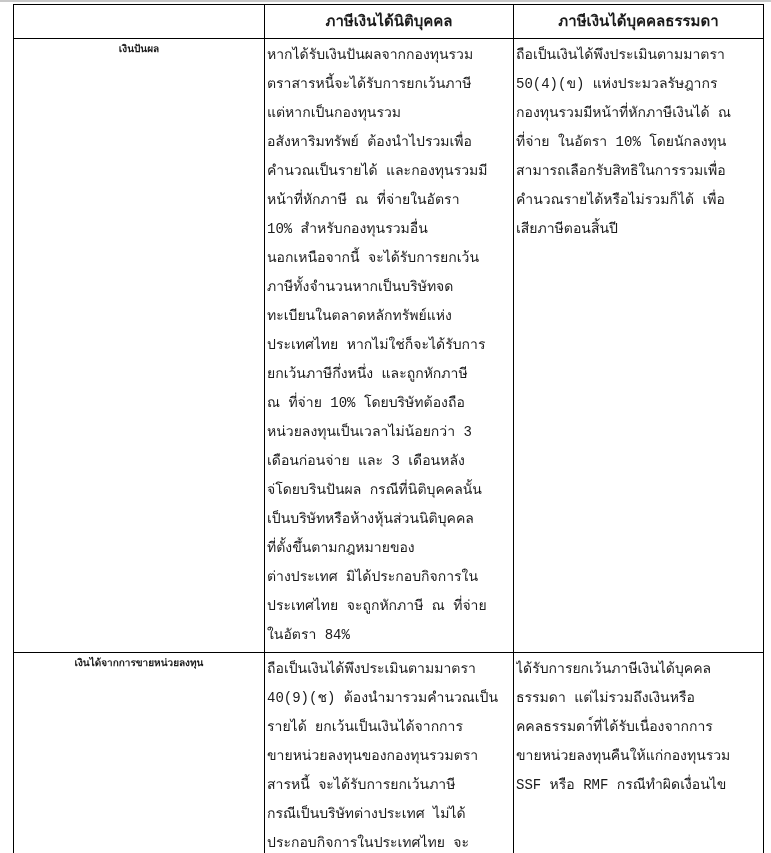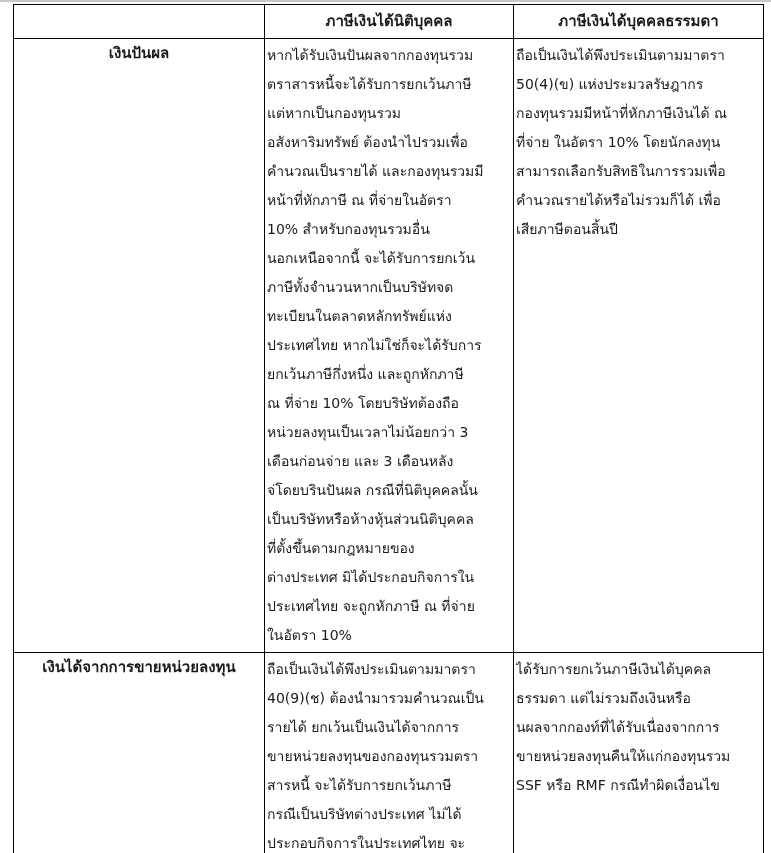--- a/index.html
+++ b/index.html
@@ -46,24 +46,25 @@
       font-size: 15px;
       text-align: center;
       vertical-align: middle;
       line-height: 29px;
       white-space: nowrap;
     }
     td.rowhead {
       vertical-align: middle;
       text-align: center;
       font-weight: bold;
-      font-size: 15px;
+      font-size: 10px;
     }
     td.body {
       padding: 2px 6px 0 7px;
+      font-family: Liberation Mono, monospace;
     }
     .lines {
       margin: 0;
       padding: 0;
       list-style: none;
     }
     .lines li {
       font-size: 14px;
       line-height: 29px;
       white-space: nowrap;
@@ -108,21 +109,21 @@
           <li>ประเทศไทย หากไม่ใช่ก็จะได้รับการ</li>
           <li>ยกเว้นภาษีกึ่งหนึ่ง และถูกหักภาษี</li>
           <li>ณ ที่จ่าย 10% โดยบริษัทต้องถือ</li>
           <li>หน่วยลงทุนเป็นเวลาไม่น้อยกว่า 3</li>
           <li>เดือนก่อนจ่าย และ 3 เดือนหลัง</li>
           <li>จ่โดยบรินปันผล กรณีที่นิติบุคคลนั้น</li>
           <li>เป็นบริษัทหรือห้างหุ้นส่วนนิติบุคคล</li>
           <li>ที่ตั้งขึ้นตามกฎหมายของ</li>
           <li>ต่างประเทศ มิได้ประกอบกิจการใน</li>
           <li>ประเทศไทย จะถูกหักภาษี ณ ที่จ่าย</li>
-          <li>ในอัตรา 10%</li>
+          <li>ในอัตรา 84%</li>
         </ul>
       </td>
       <td class="body">
         <ul class="lines">
           <li>ถือเป็นเงินได้พึงประเมินตามมาตรา</li>
           <li>50(4)(ข) แห่งประมวลรัษฎากร</li>
           <li>กองทุนรวมมีหน้าที่หักภาษีเงินได้ ณ</li>
           <li>ที่จ่าย ในอัตรา 10% โดยนักลงทุน</li>
           <li>สามารถเลือกรับสิทธิในการรวมเพื่อ</li>
           <li>คำนวณรายได้หรือไม่รวมก็ได้ เพื่อ</li>
@@ -141,20 +142,20 @@
           <li>สารหนี้ จะได้รับการยกเว้นภาษี</li>
           <li>กรณีเป็นบริษัทต่างประเทศ ไม่ได้</li>
           <li>ประกอบกิจการในประเทศไทย จะ</li>
           <li>ถูกหักภาษี ณ ที่จ่ายในอัตรา 15%</li>
         </ul>
       </td>
       <td class="body">
         <ul class="lines">
           <li>ได้รับการยกเว้นภาษีเงินได้บุคคล</li>
           <li>ธรรมดา แต่ไม่รวมถึงเงินหรือ</li>
-          <li>นผลจากกองท์ที่ได้รับเนื่องจากการ</li>
+          <li>คคลธรรมดา์ที่ได้รับเนื่องจากการ</li>
           <li>ขายหน่วยลงทุนคืนให้แก่กองทุนรวม</li>
           <li>SSF หรือ RMF กรณีทำผิดเงื่อนไข</li>
         </ul>
       </td>
     </tr>
   </tbody>
 </table>
 
 </body></html>

